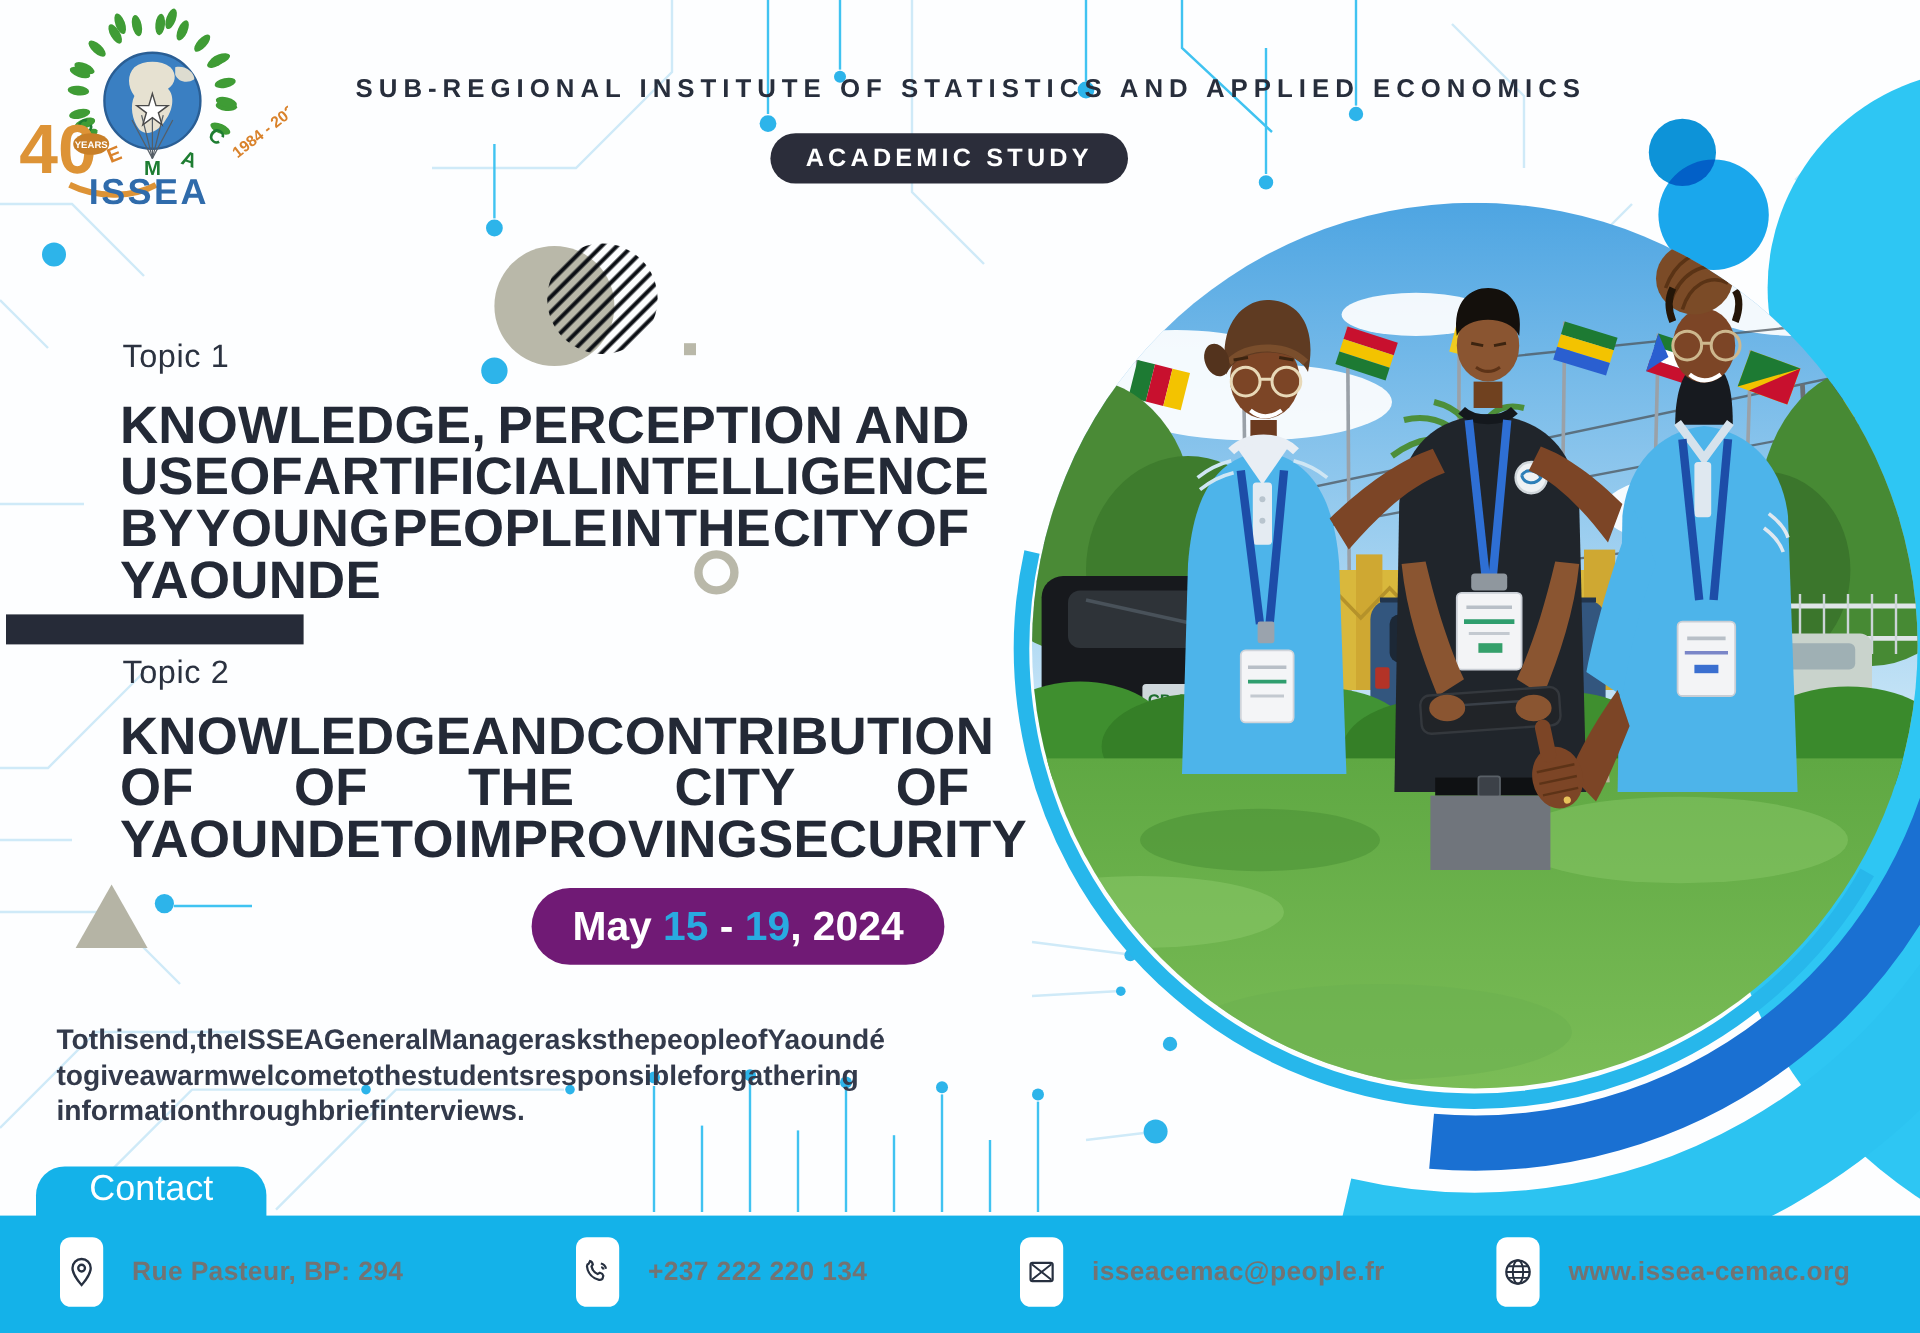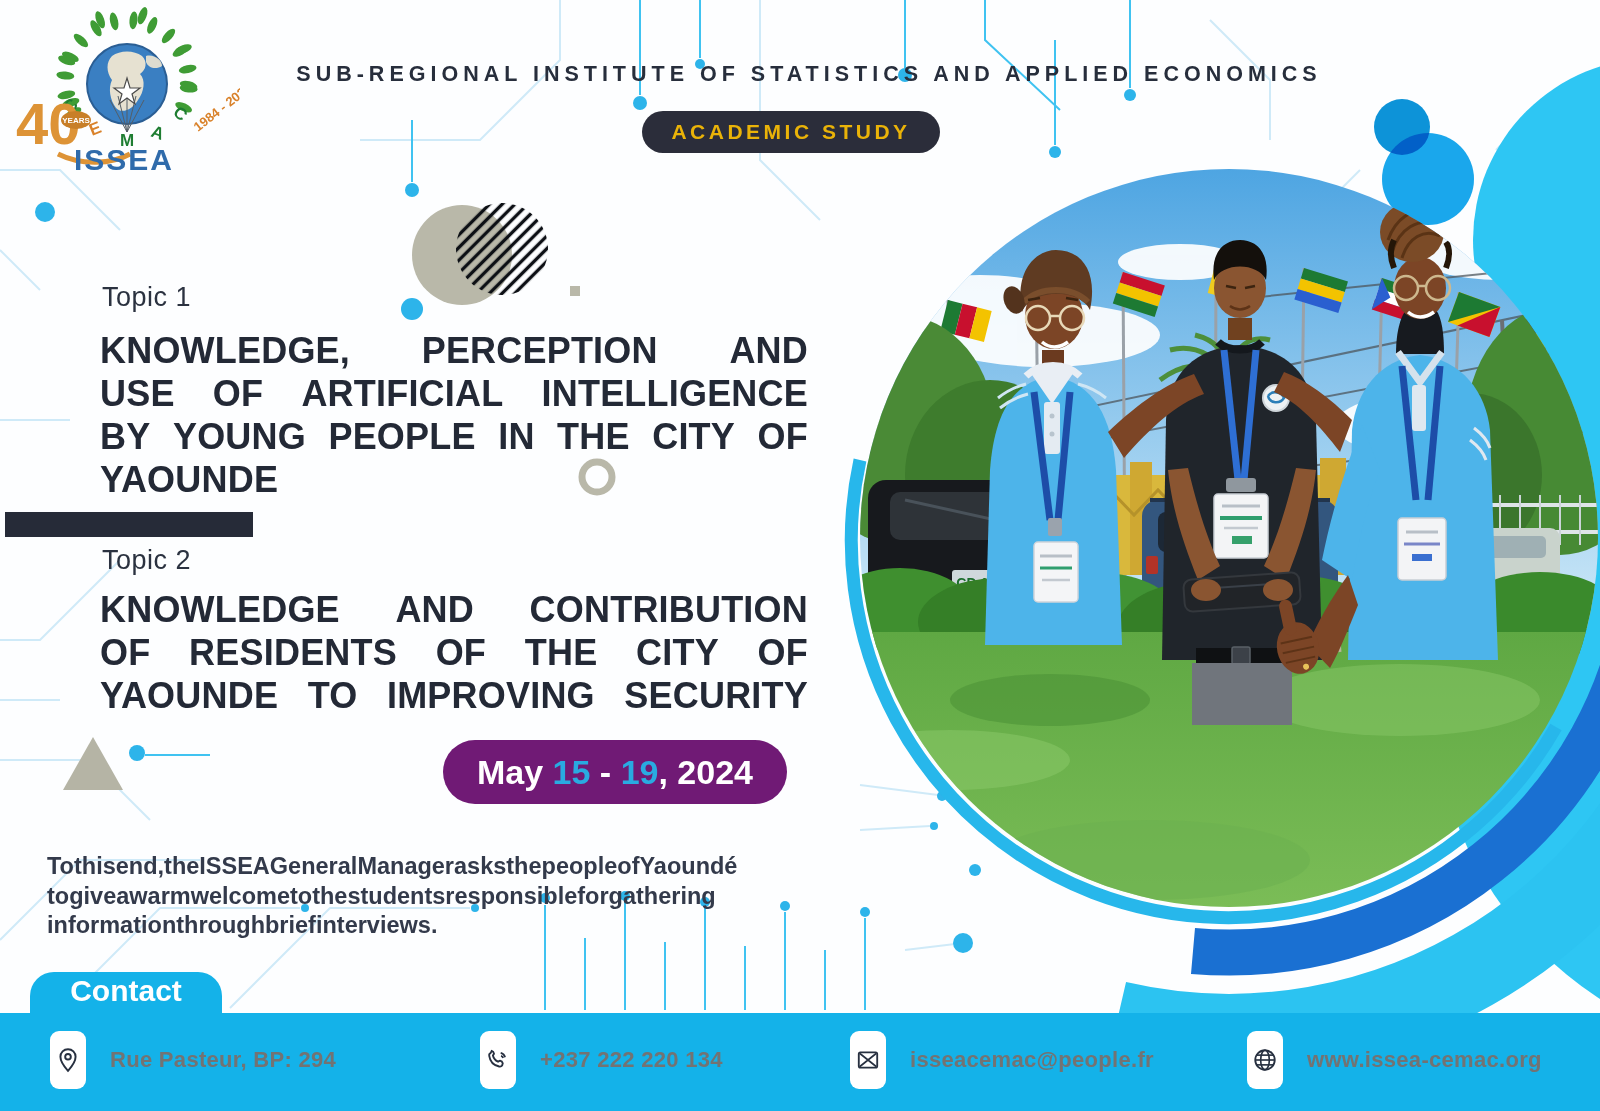--- a/index.html
+++ b/index.html
@@ -8,38 +8,38 @@
   svg{display:block;}
   
   #bg-art{left:0;top:0;z-index:1;pointer-events:none;}
   #right-art{left:0;top:0;z-index:2;pointer-events:none;}
   #logo{left:12px;top:4px;z-index:4;}
   .textlayer{z-index:3;}
   
   .header-title{left:0;top:62px;width:1600px;padding-left:18px;box-sizing:border-box;
     text-align:center;font-size:21.5px;font-weight:700;letter-spacing:5px;color:#272e3c;}
   .academic-badge{left:642px;top:111px;width:298px;height:42px;background:#2b2d3a;border-radius:21px;
-    display:flex;align-items:center;justify-content:center;color:#eab308;font-size:21px;
+    display:flex;align-items:center;justify-content:center;color:#ffffff;font-size:21px;
     font-weight:700;letter-spacing:3.5px;}
   
   .topic-label{left:102px;font-size:27px;font-weight:500;color:#2b3240;letter-spacing:0.5px;}
-  .topic-title{left:100px;width:708px;color:#232936;font-size:36px;font-weight:700;letter-spacing:0.2px;}
+  .topic-title{left:100px;width:708px;color:#232936;font-size:44px;font-weight:700;letter-spacing:0.2px;}
   .topic-title .jline{display:flex;justify-content:space-between;height:43px;align-items:flex-start;}
   .divider-bar{left:5px;top:512px;width:248px;height:25px;background:#262b38;}
   
   .date-pill{left:443px;top:740px;width:344px;height:64px;background:#701a75;border-radius:32px;
     display:flex;align-items:center;justify-content:center;color:#ffffff;font-size:34px;font-weight:700;white-space:pre;}
   .date-pill .accent{color:#29aae1;}
   
   .paragraph{left:47px;top:852px;font-size:23.5px;font-weight:700;color:#333a4b;line-height:29.5px;}
   
   .contact-bar{left:0;top:1013px;width:1600px;height:98px;background:#14b2e9;z-index:5;}
   .contact-tab{left:30px;top:972px;width:192px;height:60px;background:#14b2e9;border-radius:24px 24px 0 0;z-index:5;
     display:flex;align-items:flex-start;justify-content:center;}
-  .contact-tab span{color:#fff;font-size:30px;font-weight:700;margin-top:2px;}
+  .contact-tab span{color:#fff;font-size:30px;font-weight:400;margin-top:2px;}
   .contact-item{position:absolute;top:1031px;display:flex;align-items:center;gap:24px;z-index:6;}
   .icon-box{width:36px;height:58px;background:#ffffff;border-radius:9px;display:flex;align-items:center;justify-content:center;flex:0 0 auto;}
   .icon-box svg{width:26px;height:26px;}
   .contact-text{color:#737373;font-size:22px;font-weight:700;letter-spacing:0.3px;white-space:nowrap;}
 </style>
 </head>
 <body>
 
 <div class="poster">
 
@@ -500,21 +500,20 @@
 
   <div class="abs textlayer topic-label" style="top:545px;">Topic 2</div>
   <div class="abs textlayer topic-title" style="top:589px;">
       <div class="jline">
         <span>KNOWLEDGE</span>
         <span>AND</span>
         <span>CONTRIBUTION</span>
       </div>
       <div class="jline">
         <span>OF</span>
-        <span>RESIDENTS</span>
         <span>OF</span>
         <span>THE</span>
         <span>CITY</span>
         <span>OF</span>
       </div>
       <div class="jline">
         <span>YAOUNDE</span>
         <span>TO</span>
         <span>IMPROVING</span>
         <span>SECURITY</span>

